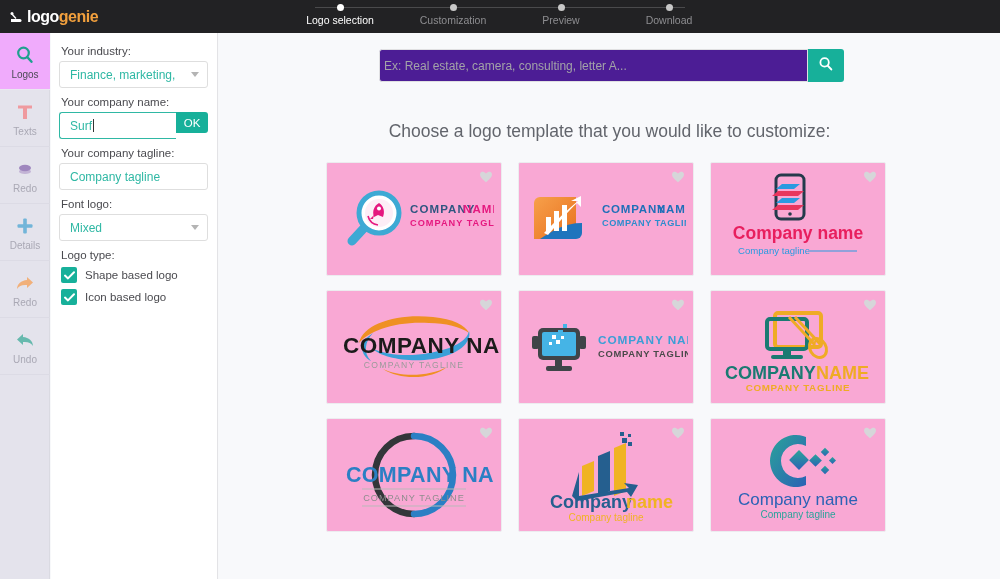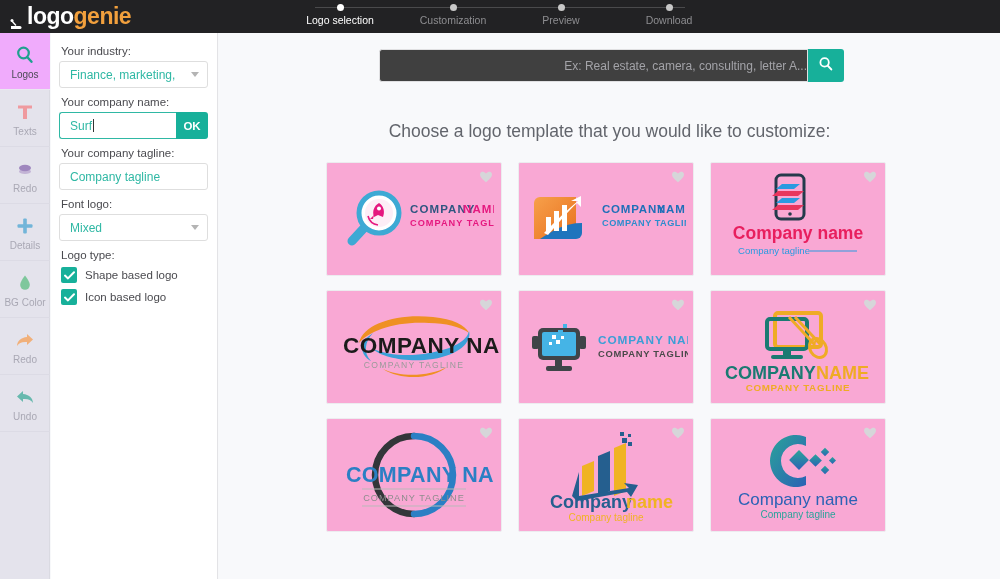--- a/index.html
+++ b/index.html
@@ -13,21 +13,21 @@
   
   .topbar {
     position: absolute; top: 0; left: 0;
     width: 1000px; height: 33px;
     background: #222224;
     display: flex; align-items: center;
   }
   .brand {
     display: flex; align-items: center;
     margin-left: 10px;
-    font-size: 23px; font-weight: bold; letter-spacing: -0.5px;
+    font-size: 16px; font-weight: bold; letter-spacing: -0.5px;
   }
   .brand-mark {
     width: 13px; height: 13px;
     margin-right: 4px;
     position: relative;
     display: inline-block;
   }
   .brand-logo { color: #ffffff; }
   .brand-genie { color: #f2a03d; }
 
@@ -109,25 +109,25 @@
     border-radius: 3px 0 0 3px;
     display: flex; align-items: center; padding-left: 10px;
     font-size: 12px; color: #2fb8a4;
     position: relative;
   }
   .caretbar {
     display: inline-block; width: 1px; height: 13px;
     background: #333; margin-left: 1px;
   }
   .ok-btn {
-    width: 32px; height: 27px;
+    width: 32px; height: 21px;
     background: #17b09a; color: #fff;
     border-radius: 0 3px 3px 0;
     display: flex; align-items: center; justify-content: center;
-    font-size: 11.5px; font-weight: bold;
+    font-size: 11.5px; font-weight: normal;
     cursor: pointer;
   }
   .chk-row {
     display: flex; align-items: center;
     margin: 6px 0 0 2px;
   }
   .chk {
     width: 16px; height: 16px; border-radius: 2px;
     background: #17b09a;
     display: flex; align-items: center; justify-content: center;
@@ -143,26 +143,26 @@
     background: #f8f9fb;
     overflow: hidden;
   }
   .searchwrap {
     position: absolute; left: 160px; top: 16px;
     width: 465px; height: 33px;
     display: flex;
   }
   .search-input {
     flex: 1; height: 33px;
-    background: #404040;
+    background: #4c1d95;
     border: 1px solid #e0e0e2;
     border-radius: 3px 0 0 3px;
     display: flex; align-items: center;
-    padding-left: 12px;
-    font-size: 12px; color: #a3a3a8; justify-content: flex-end;
+    padding-left: 4px;
+    font-size: 12px; color: #a3a3a8;
   }
   .search-btn {
     width: 36px; height: 33px;
     background: #17b09a;
     border-radius: 0 3px 3px 0;
     display: flex; align-items: center; justify-content: center;
     cursor: pointer;
   }
   .choose {
     position: absolute; top: 88px; left: 0; width: 781px;
@@ -264,28 +264,20 @@
   <div class="rail-item">
     <div class="rail-ico">
       <svg width="20" height="20" viewBox="0 0 20 20">
         <rect x="8.2" y="2.5" width="3.6" height="15" rx="1" fill="#72b5d9"></rect>
         <rect x="2.5" y="8.2" width="15" height="3.6" rx="1" fill="#72b5d9"></rect>
       </svg>
     </div>
     <div class="rail-label">Details</div>
   </div>
 
-  <div class="rail-item">
-    <div class="rail-ico">
-      <svg width="20" height="20" viewBox="0 0 20 20">
-        <path d="M10 2.5 C13.8 7.5 14.8 10 14.8 12 a4.8 4.8 0 0 1 -9.6 0 C5.2 10 6.2 7.5 10 2.5 z" fill="#7ec79c"></path>
-      </svg>
-    </div>
-    <div class="rail-label">BG Color</div>
-  </div>
 
   <div class="rail-item">
     <div class="rail-ico">
       <svg width="22" height="20" viewBox="0 0 22 20">
         <path d="M13 4 L19 9.5 L13 15 L13 12 C8 11.5 5 13 3 16 C3.4 10.5 7 7.6 13 7 z" fill="#f1b07a"></path>
       </svg>
     </div>
     <div class="rail-label">Redo</div>
   </div>
 

